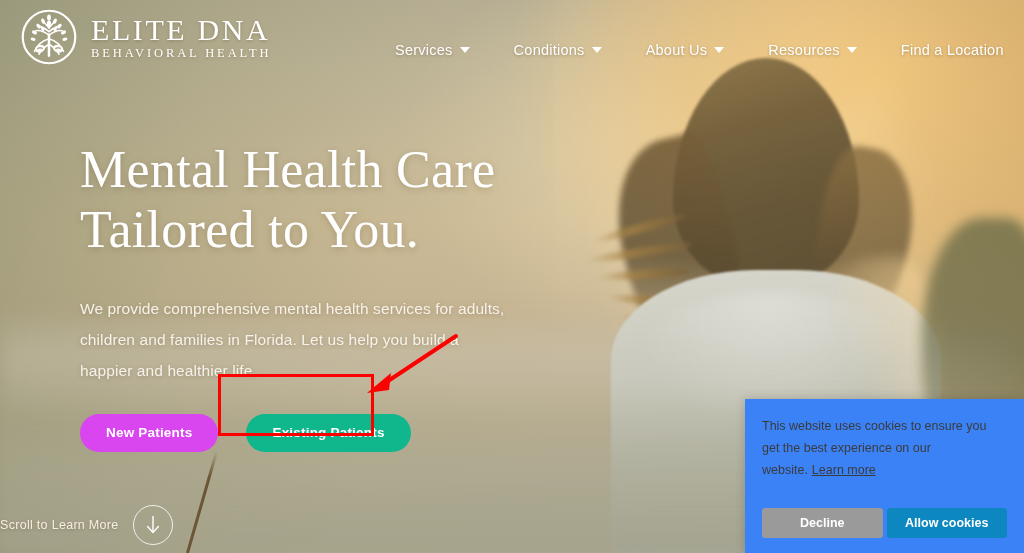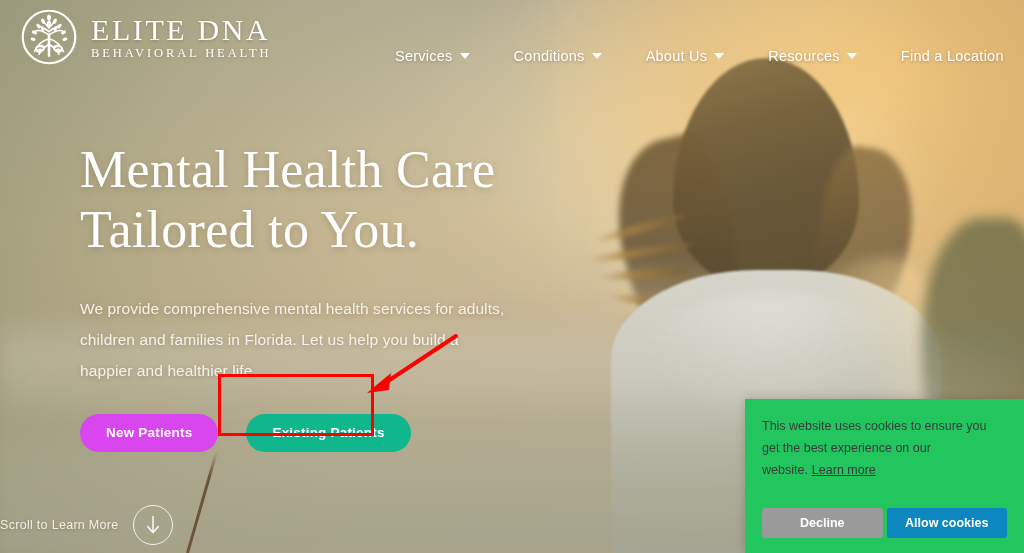--- a/index.html
+++ b/index.html
@@ -169,21 +169,21 @@
 
   .main-nav {
     position:absolute; left:395px; top:42px;
     display:flex; align-items:center; gap:44px;
     z-index:30;
   }
   .nav-item {
     display:flex; align-items:center; gap:7px;
     color:#ffffff; font-size:14.5px; letter-spacing:.25px;
     text-shadow:0 1px 3px rgba(90,70,40,.4);
-    cursor:pointer; white-space:nowrap;margin-top:6px;
+    cursor:pointer; white-space:nowrap;
   }
   .caret {
     width:0; height:0;
     border-left:5px solid transparent;
     border-right:5px solid transparent;
     border-top:6px solid #ffffff;
     display:inline-block;
   }
 
   
@@ -374,21 +374,21 @@
   <div class="scroll-cue">
     <span class="scroll-label">Scroll to Learn More</span>
     <span class="scroll-circle">
       <svg width="22" height="24" viewBox="0 0 22 24" fill="none">
         <line x1="11" y1="3" x2="11" y2="19" stroke="#ffffff" stroke-width="1.4"></line>
         <path d="M5.6 13.6 L11 19.4 L16.4 13.6" stroke="#ffffff" stroke-width="1.4" fill="none" stroke-linecap="round" stroke-linejoin="round"></path>
       </svg>
     </span>
   </div>
 
-  <div class="cookie-banner" style="background: #22c55e;">
+  <div class="cookie-banner" style="background: #3b82f6;">
     <div class="cookie-text">
       <span>This website uses cookies to ensure you get the best experience on our website.</span><span class="cookie-link">Learn more</span>
     </div>
     <div class="cookie-actions">
       <button class="cookie-btn" id="btn-decline" style="background: rgb(154, 154, 154);">Decline</button>
       <button class="cookie-btn" id="btn-allow" style="background: rgb(13, 135, 191);">Allow cookies</button>
     </div>
   </div>
 
   <div class="annot-box" style="border-color: rgb(255, 0, 0);"></div>

